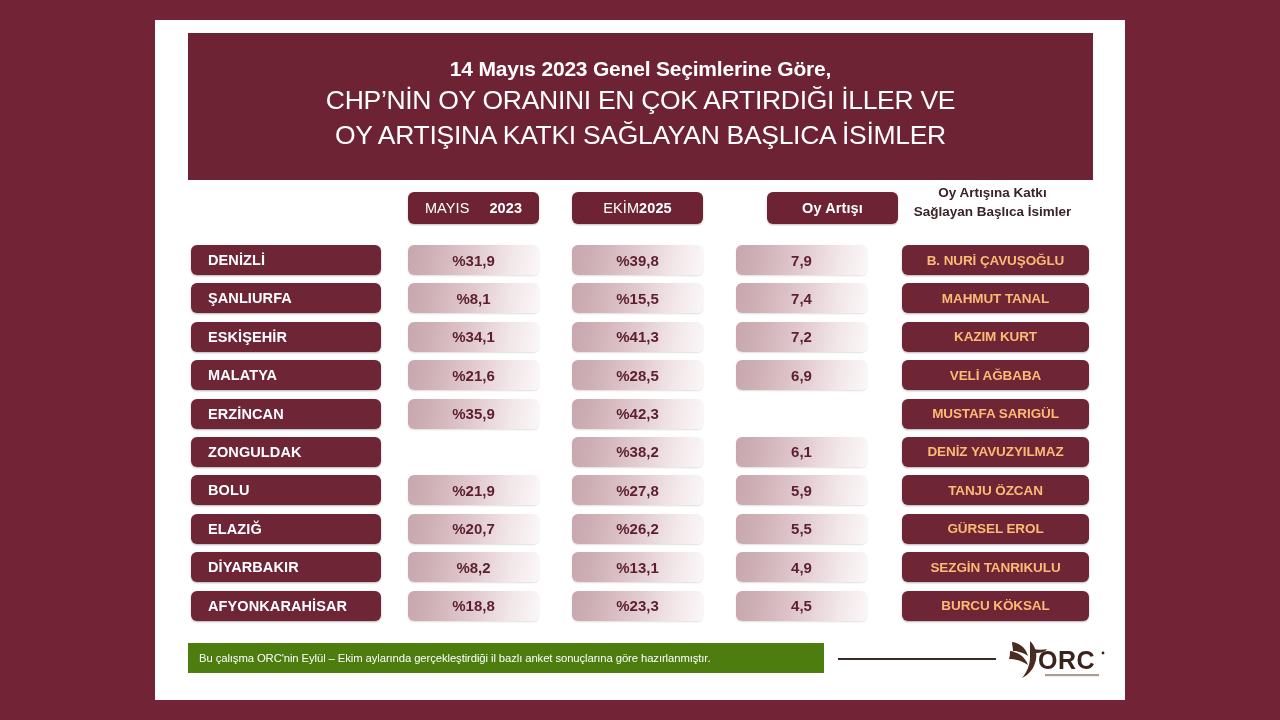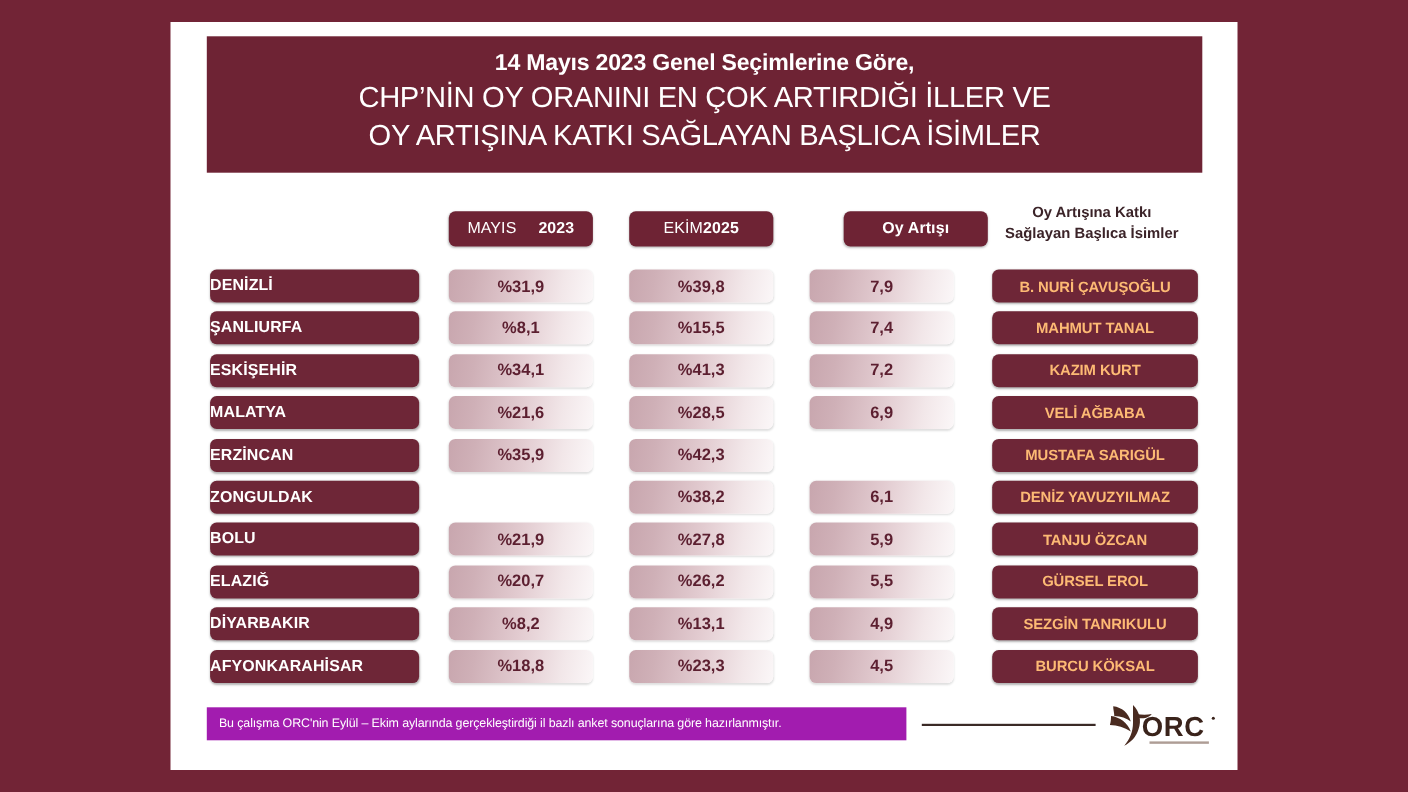--- a/index.html
+++ b/index.html
@@ -32,21 +32,21 @@
     background: #ffffff;
     box-sizing: border-box;
   }
 
   
   #title-banner {
     position: absolute;
     left: 33px;
     top: 13px;
     width: 905px;
-    height: 124px;
+    height: 147px;
     background: #6e2334;
     display: flex;
     flex-direction: column;
     align-items: center;
     justify-content: center;
     box-sizing: border-box;
     padding: 4px 10px 8px;
   }
   #title-line-1 {
     color: #ffffff;
@@ -128,21 +128,21 @@
     align-items: center;
     box-sizing: border-box;
   }
 
   
   .cell-city {
     left: 36px;
     width: 190px;
     background: #6e2637;
     justify-content: flex-start;
-    padding-left: 0;
+    padding-left: 17px;
     color: #ffffff;
     font-size: 14.5px;
     font-weight: 700;
     letter-spacing: 0.1px;
     box-shadow: 0 1px 2px rgba(0,0,0,0.3);
   }
 
   
   .cell-val {
     background: linear-gradient(100deg, #c8a6ae 0%, #cfb0b7 18%, #e2cbd0 50%, #f2e7e9 78%, #fbf7f8 100%);
@@ -177,21 +177,21 @@
     bottom: 17px;
     width: 970px;
     height: 46px;
   }
   #footer-note {
     position: absolute;
     left: 33px;
     top: 6px;
     width: 636px;
     height: 30px;
-    background: #a21caf;
+    background: #4d7c0f;
     display: flex;
     align-items: center;
     padding-left: 11px;
     box-sizing: border-box;
     color: #ffffff;
     font-size: 11.3px;
     font-weight: 400;
     letter-spacing: -0.1px;
     white-space: nowrap;
   }

